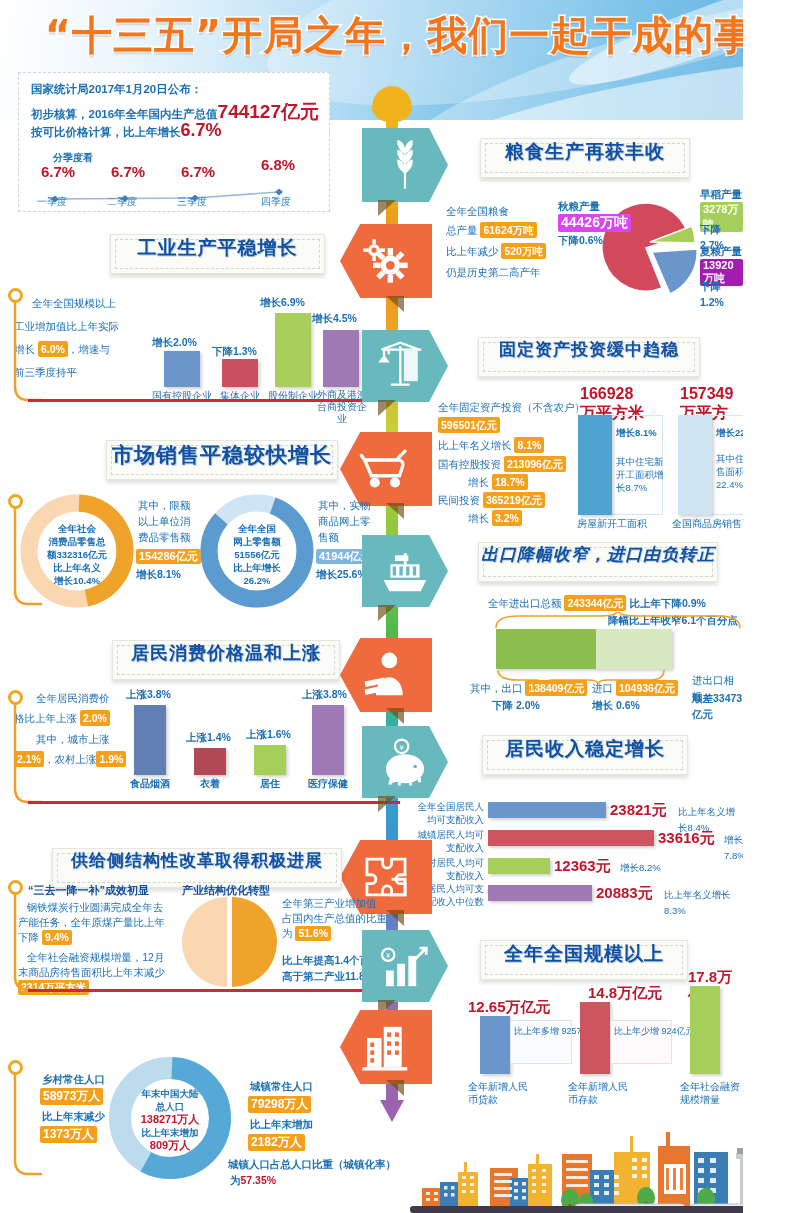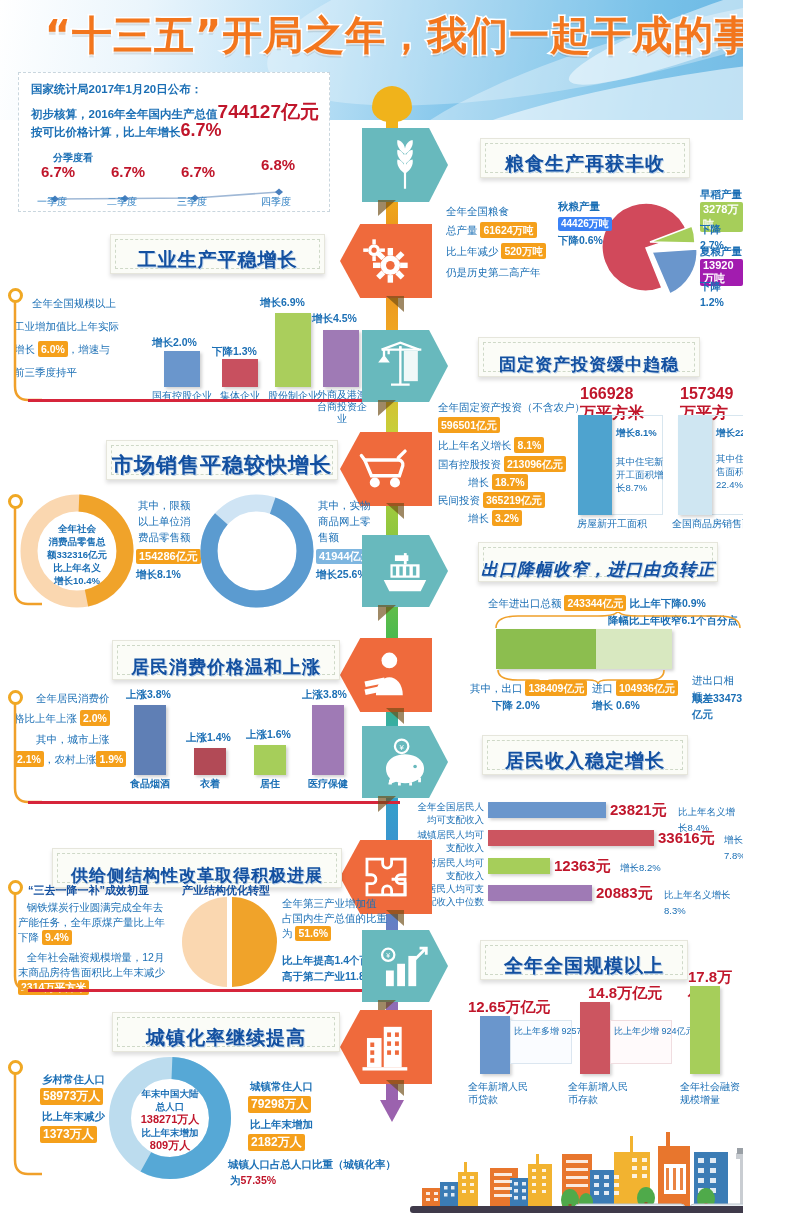--- a/index.html
+++ b/index.html
@@ -57,21 +57,21 @@
   
   .hexicon {
     position:absolute; width:86px; height:74px;
     display:flex; align-items:center; justify-content:center;
     clip-path: polygon(0% 0%, 78% 0%, 100% 50%, 78% 100%, 0% 100%);
   }
   .hexicon.left { clip-path: polygon(22% 0%, 100% 0%, 100% 100%, 22% 100%, 0% 50%); }
   .hexicon svg { width:56px; height:52px; }
   .banner {
     position:absolute; height:40px; background:#fbfcf7;
-    border:1px solid #e6e6dc; display:flex; align-items:flex-end; justify-content:center;
+    border:1px solid #e6e6dc; display:flex; align-items:flex-start; justify-content:center;
     box-shadow:0 3px 4px rgba(0,0,0,.13);
   }
   .banner .inner { position:absolute; left:4px; top:4px; right:4px; bottom:4px; border:1.5px dashed #cfd9c8; }
   .banner span { position:relative; font-size:19px; font-weight:bold; color:#1350a0;
      letter-spacing:1px; text-shadow:1px 1px 0 #bcd2ea; font-family:"DejaVu Sans","Liberation Sans",sans-serif;}
   .shadow-tab { position:absolute; width:18px; height:16px; background:#6b4a12; opacity:.65;
      clip-path:polygon(0 0,100% 0,0 100%); }
   .rail-dot { position:absolute; width:15px; height:15px; border-radius:50%;
      border:3px solid #F0A824; background:#fff; }
 
@@ -165,21 +165,21 @@
 
   <svg style="position:absolute;left:596px;top:196px" width="108" height="104">
     <g transform="translate(50,52)">
       <path d="M0 0 L42 -14 A44 44 0 1 0 16 40 Z" fill="#d1495b" stroke="#fff" stroke-width="1.5"></path>
       <path d="M6 4 L24 46 A46 46 0 0 0 51 1 Z" fill="#6a96cc" stroke="#fff" stroke-width="1.5"></path>
       <path d="M4 -6 L49 -5 A46 46 0 0 0 46 -22 Z" fill="#a6ce5a" stroke="#fff" stroke-width="1.5"></path>
     </g>
   </svg>
   <div class="txt" style="left:558px;top:198px;color:#1b6fb5;font-weight:bold">秋粮产量</div>
   <div style="position:absolute;left:558px;top:213px">
-    <span class="hl" style="background:#3b82f6;font-size:10px"><span>44426</span><span>万吨</span></span>
+    <span class="hl" style="background:#d946ef;font-size:14px"><span>44426</span><span>万吨</span></span>
   </div>
   <div class="txt" style="left:558px;top:232px;font-weight:bold">下降0.6%</div>
 
   <div class="txt" style="left:700px;top:186px;font-weight:bold">早稻产量</div>
   <div style="position:absolute;left:700px;top:202px">
     <span class="hl" style="background:#a6ce5a;font-size:11px"><span>3278</span><span>万吨</span></span>
   </div>
   <div class="txt" style="left:700px;top:221px;font-weight:bold">下降2.7%</div>
 
   <div class="txt" style="left:700px;top:243px;font-weight:bold">夏粮产量</div>
@@ -325,20 +325,27 @@
     <span>增长10.4%</span>
   </div>
   <div class="txt" style="left:138px;top:497px;width:62px;line-height:16px">其中，限额<br>以上单位消<br>费品零售额</div>
   <div style="position:absolute;left:136px;top:546px"><span class="hl" style="font-size:11px"><span>154286</span><span>亿元</span></span></div>
   <div class="txt" style="left:136px;top:566px;font-weight:bold">增长8.1%</div>
 
   <svg style="position:absolute;left:200px;top:494px" width="114" height="114">
     <circle cx="57" cy="57" r="48" fill="none" stroke="#cfe4f4" stroke-width="17"></circle>
     <circle cx="57" cy="57" r="48" fill="none" stroke="#5b9bd0" stroke-width="17" stroke-dasharray="245 57" stroke-dashoffset="-16" transform="rotate(-90 57 57)"></circle>
   </svg>
+  <div class="txt" style="left:214px;top:522px;width:86px;text-align:center;line-height:13px;font-size:9.5px;color:#1b6fb5;font-weight:bold">
+    <span>全年全国</span><br>
+    <span>网上零售额</span><br>
+    <span>51556亿元</span><br>
+    <span>比上年增长</span><br>
+    <span>26.2%</span>
+  </div>
   <div class="txt" style="left:318px;top:497px;width:62px;line-height:16px">其中，实物<br>商品网上零<br>售额</div>
   <div style="position:absolute;left:316px;top:546px"><span class="hl blue" style="font-size:11px"><span>41944</span><span>亿元</span></span></div>
   <div class="txt" style="left:316px;top:566px;font-weight:bold">增长25.6%</div>
 
   <svg style="position:absolute;left:2px;top:494px" width="40" height="120">
     <path d="M13 12 V96 Q13 110 26 110 H400" fill="none" stroke="#f0a02a" stroke-width="2.5"></path>
   </svg>
   <div class="rail-dot" style="left:8px;top:494px"></div>
 
   <div class="hexicon" style="left:362px;top:535px;background:#68b9bd;height:72px">
@@ -547,24 +554,20 @@
         <rect x="26" y="9" width="3.5" height="4" fill="#ef6a3c"></rect>
         <rect x="33" y="9" width="3.5" height="4" fill="#ef6a3c"></rect>
         <rect x="26" y="17" width="3.5" height="4" fill="#ef6a3c"></rect>
         <rect x="33" y="17" width="3.5" height="4" fill="#ef6a3c"></rect>
         <rect x="26" y="25" width="3.5" height="4" fill="#ef6a3c"></rect>
         <rect x="33" y="25" width="3.5" height="4" fill="#ef6a3c"></rect>
         <rect x="4" y="40" width="40" height="3"></rect>
       </svg>
   </div>
   <div class="shadow-tab" style="left:386px;top:1080px;transform:scaleX(-1)"></div>
-  <div class="banner" style="left:112px;top:1012px;width:228px;">
-    <div class="inner"></div>
-      <span style="font-size:19px">城镇化率继续提高</span>
-  </div>
 
   <svg style="position:absolute;left:108px;top:1056px" width="124" height="124">
     <circle cx="62" cy="62" r="50" fill="none" stroke="#bcdcee" stroke-width="22"></circle>
     <circle cx="62" cy="62" r="50" fill="none" stroke="#56a8d6" stroke-width="22" stroke-dasharray="180 134" stroke-dashoffset="-2" transform="rotate(-90 62 62)"></circle>
   </svg>
   <div class="txt" style="left:128px;top:1087px;width:84px;text-align:center;line-height:13px;font-size:9.5px;font-weight:bold">
     <span>年末中国大陆</span><br>
     <span>总人口</span><br>
     <b class="bignum" style="font-size:11px">138271万人</b><br>
     <span>比上年末增加</span><br>

